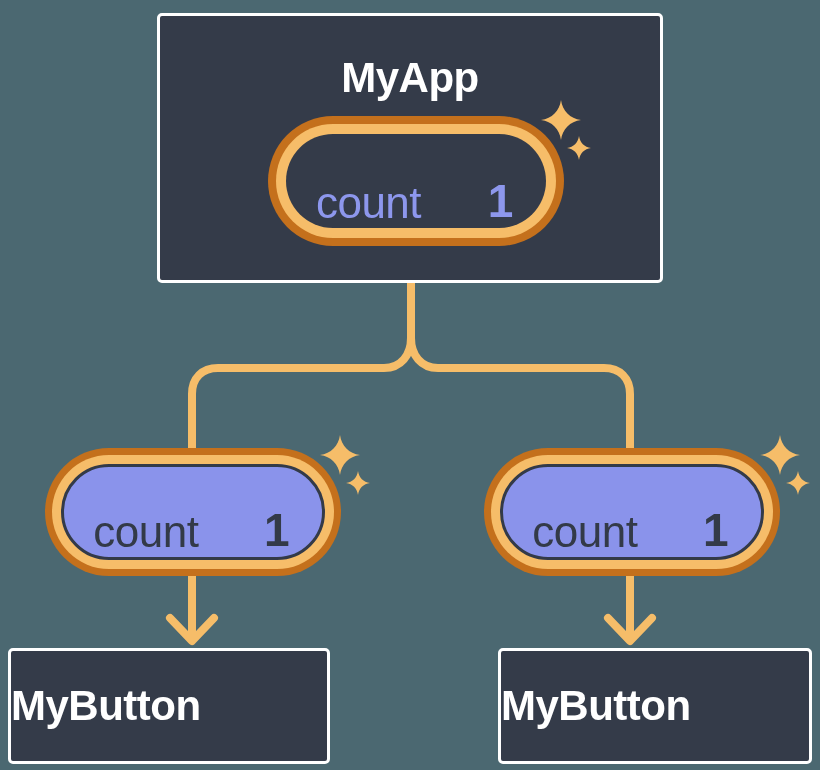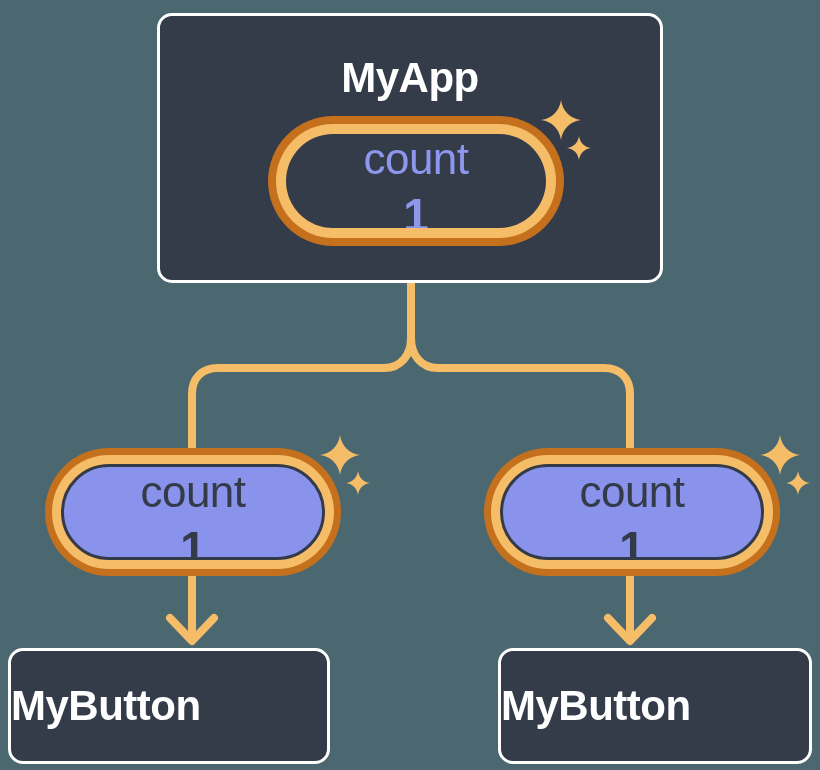--- a/index.html
+++ b/index.html
@@ -9,21 +9,21 @@
     background:var(--bg,#4B6871);
   }
   .connectors{position:absolute;left:0;top:0;z-index:0;}
   .line{fill:none;stroke:var(--orange-light,#F6BD69);stroke-width:8;}
   .arrow{stroke-linecap:round;stroke-linejoin:round;}
 
   .box{
     position:absolute;box-sizing:border-box;z-index:1;
     background:var(--box-fill,#343B49);
     border:3px solid var(--box-border,#FFFFFF);
-    border-radius:15px;
+    border-radius:5px;
   }
   .root-box{left:157px;top:13px;width:506px;height:270px;}
   .box-title{
     position:absolute;left:0;top:38px;width:100%;
     text-align:center;color:var(--box-border,#FFFFFF);
     font-size:42px;font-weight:bold;letter-spacing:-0.5px;
   }
   .child-box{display:flex;align-items:center;justify-content:flex-start;}
   .child-box-left{left:8px;top:648px;width:322px;height:116px;}
   .child-box-right{left:498px;top:648px;width:314px;height:116px;}
@@ -38,21 +38,21 @@
     background:var(--orange-dark,#C4701C);
     border-radius:999px;padding:8px;
   }
   .pill-mid{
     width:100%;height:100%;box-sizing:border-box;
     background:var(--orange-light,#F6BD69);
     border-radius:999px;padding:10px;
   }
   .pill-inner{
     width:100%;height:100%;box-sizing:border-box;
-    border-radius:999px;display:flex;align-items:center;overflow:hidden;flex-direction:column;
+    border-radius:999px;display:flex;align-items:flex-end;overflow:hidden;
   }
   .state-pill{left:108px;top:100px;width:296px;height:130px;}
   .state-pill .pill-inner{background:var(--box-fill,#343B49);color:var(--purple-text,#8D97ED);}
   .state-pill .pill-divider{background:var(--orange-light,#F6BD69);}
 
   .prop-pill{width:296px;height:128px;padding:7px;}
   .prop-pill .pill-mid{padding:9px;}
   .prop-pill .pill-inner{
     background:var(--purple-fill,#8A93EB);
     border:3px solid var(--navy-text,#333A48);

